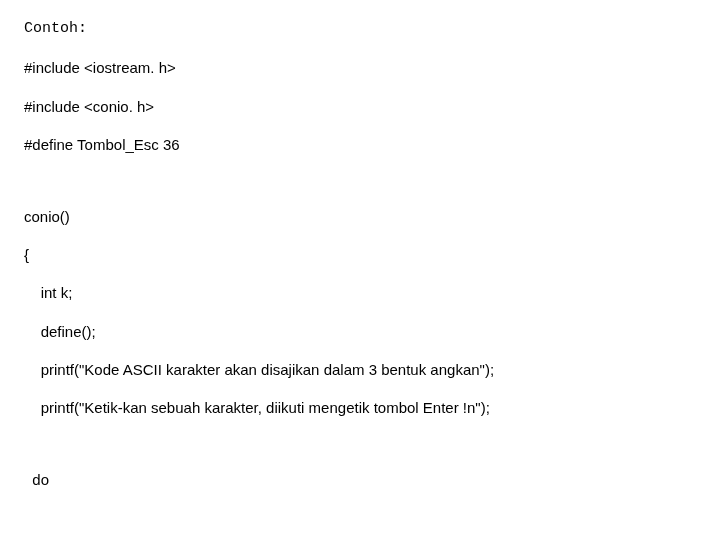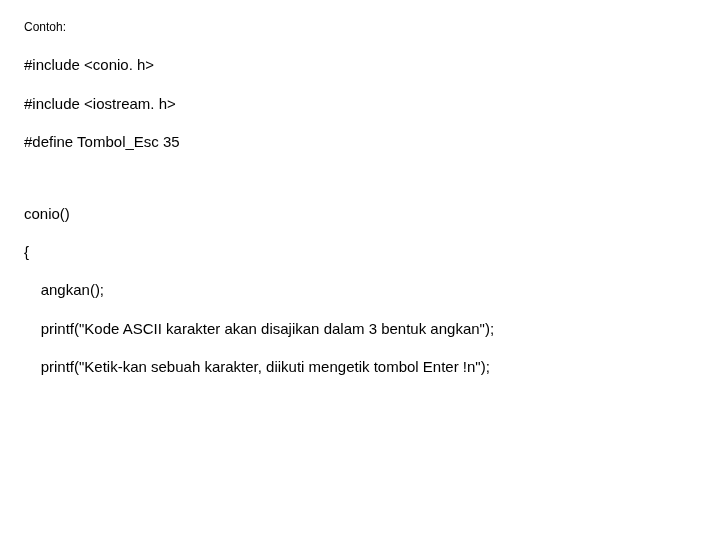--- a/index.html
+++ b/index.html
@@ -6,48 +6,51 @@
     margin: 0;
     padding: 20px 24px;
     width: 720px;
     height: 540px;
     box-sizing: border-box;
     font-family: Arial, Helvetica, sans-serif;
     background: #fff;
     color: #000;
   }
   .label {
-    font-size: 12px;
+    font-size: 15px;
     margin-bottom: 2px;
+    font-family: Liberation Mono, monospace;
   }
   .code {
     font-size: 15px;
     line-height: 1.28;
     white-space: pre;
     font-family: Arial, Helvetica, sans-serif;
   }
   .gap {
     height: 14px;
   }
 </style>
 </head>
 <body>
 
 <div class="label">Contoh:</div>
 <div class="code">
+<div>#include &lt;iostream. h&gt;</div>
 <div>#include &lt;conio. h&gt;</div>
-<div>#include &lt;iostream. h&gt;</div>
-<div>#define Tombol_Esc 35</div>
+<div>#define Tombol_Esc 36</div>
 <div class="gap"></div>
 <div>conio()</div>
 <div>{</div>
-<div>    angkan();</div>
+<div>    int k;</div>
+<div>    define();</div>
 <div>    printf("Kode ASCII karakter akan disajikan dalam 3 bentuk angkan");</div>
 <div>    printf("Ketik-kan sebuah karakter, diikuti mengetik tombol Enter !n");</div>
 <div class="gap"></div>
+<div>  do</div>
 
 
 
 
 
 
 
 
 </div>
 

